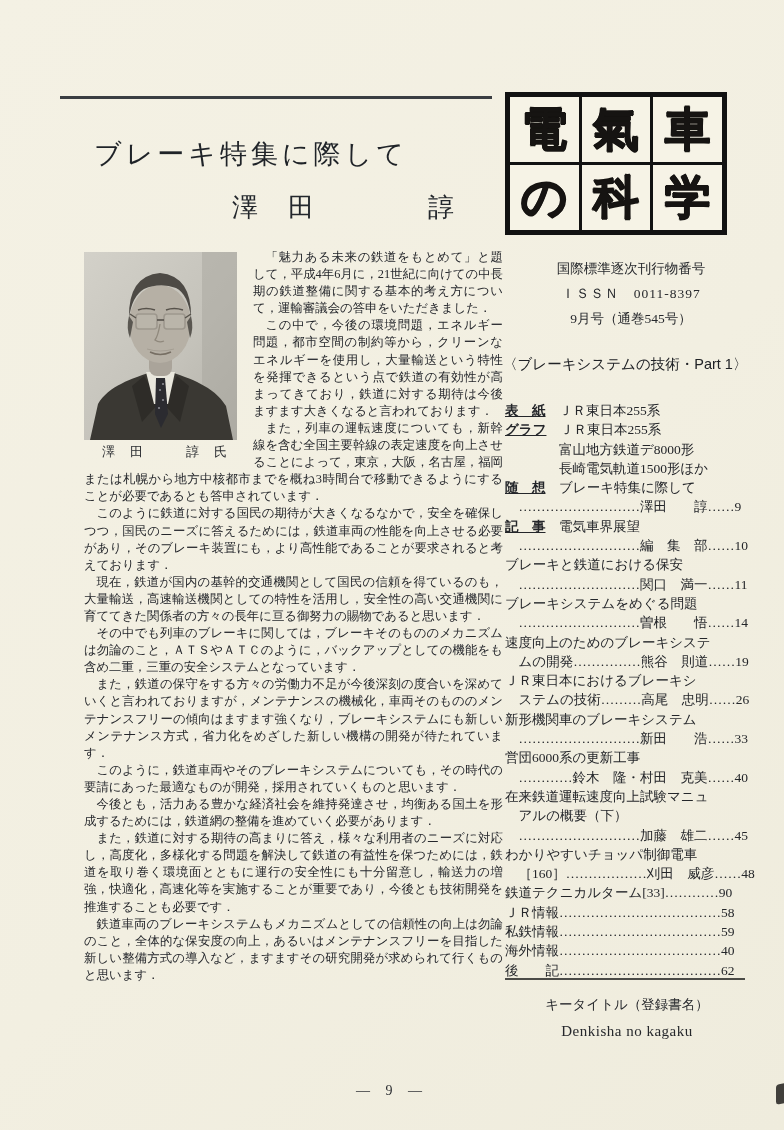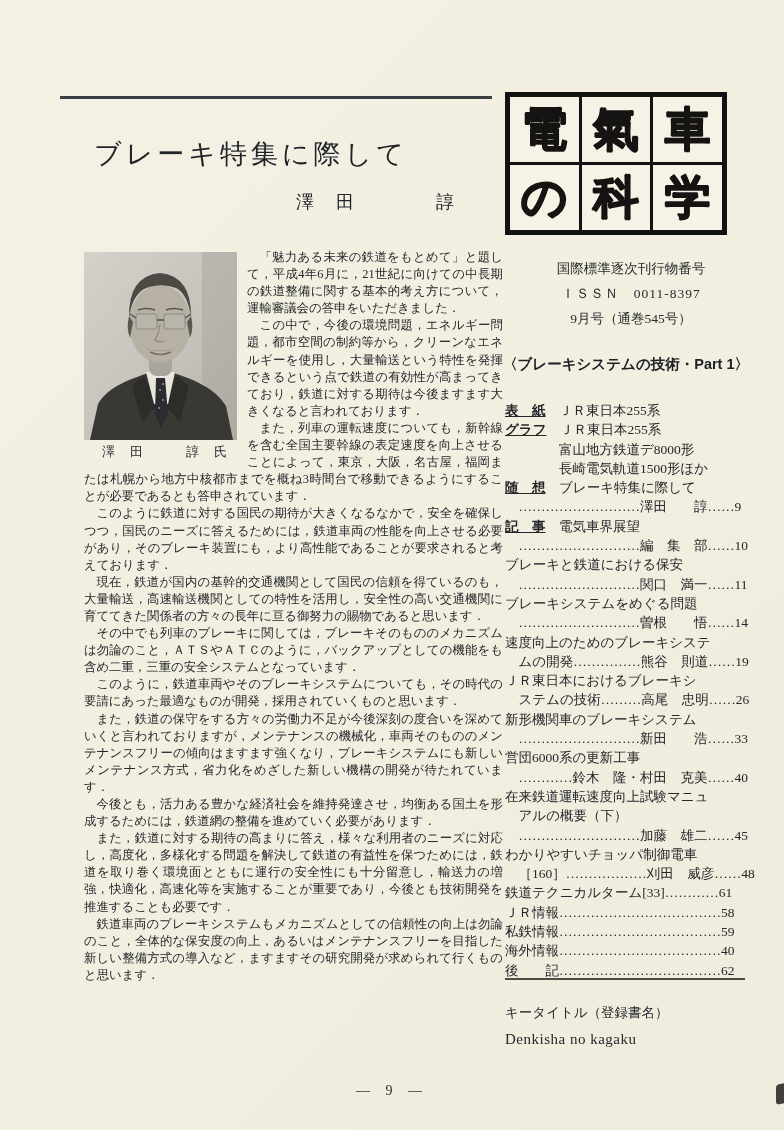--- a/index.html
+++ b/index.html
@@ -6,51 +6,51 @@
   #page{
     position:relative;width:784px;height:1130px;margin:0 auto;
     background:linear-gradient(135deg,#f4f1e4 0%,#f2efe1 55%,#efecdd 100%);
     font-family:"Liberation Serif","DejaVu Serif",serif;
     color:#24262b;overflow:hidden;
   }
   
   .top-rule{position:absolute;left:60px;top:96px;width:432px;height:3px;background:#3a3e42;}
   
   .article-title{position:absolute;left:94px;top:136px;font-size:27px;letter-spacing:4px;color:#1f2328;white-space:nowrap;}
-  .article-author{position:absolute;left:84px;top:190px;width:372px;text-align:right;font-size:18px;letter-spacing:2px;color:#23272c;white-space:nowrap;}
+  .article-author{position:absolute;left:84px;top:190px;width:372px;text-align:right;font-size:26px;letter-spacing:2px;color:#23272c;white-space:nowrap;}
   
   .article-body{position:absolute;left:84px;top:249px;width:419px;font-size:12.4px;line-height:17.1px;text-align:justify;color:#25272c;}
   .article-body p{margin:0;text-indent:1em;}
-  .photo-block{float:left;width:162px;margin:3px 1px 2px 0;}
+  .photo-block{float:left;width:162px;margin:3px 7px 2px 0;}
   .photo-frame{width:153px;height:188px;background:#c7c4bc;overflow:hidden;}
   .photo-frame svg{display:block;}
   .photo-caption{text-align:center;font-size:13px;letter-spacing:1px;margin-top:3px;color:#2a2c30;white-space:nowrap;}
   
   .logo{
     position:absolute;left:505px;top:92px;width:222px;height:143px;box-sizing:border-box;
     border:5px solid #121212;background:#121212;display:grid;
     grid-template-columns:repeat(3,1fr);grid-template-rows:repeat(2,1fr);gap:3px;
   }
   .logo-cell{
     background:#f6f3e6;display:flex;align-items:center;justify-content:center;
     font-size:46px;font-weight:900;color:#161412;
     font-family:"Liberation Serif","DejaVu Serif",serif;
     text-shadow:0.7px 0 0 #161412,-0.7px 0 0 #161412,0 0.7px 0 #161412,0 -0.7px 0 #161412;
   }
   .issn-block{position:absolute;left:505px;top:256px;width:252px;text-align:center;font-size:13.5px;line-height:25px;color:#26282c;}
   .issn-num{letter-spacing:1px;}
   .feature-header{
-    position:absolute;left:503px;top:355px;font-size:14.5px;font-weight:700;
+    position:absolute;left:503px;top:355px;font-size:14.5px;font-weight:400;
     font-family:"Liberation Sans","DejaVu Sans",sans-serif;color:#202226;white-space:nowrap;
   }
   .toc{position:absolute;left:505px;top:401px;width:262px;font-size:13.5px;line-height:19.3px;color:#24262a;}
   .toc-line{white-space:nowrap;}
   .toc-label{font-weight:700;font-family:"Liberation Sans","DejaVu Sans",sans-serif;text-decoration:underline;}
   .toc-rule{position:absolute;left:505px;top:978px;width:240px;height:2px;background:#4b4b47;}
-  .key-title{position:absolute;left:505px;top:992px;width:244px;font-size:13.5px;line-height:26px;color:#26282c;margin-top:8px;}
+  .key-title{position:absolute;left:505px;top:992px;width:244px;text-align:center;font-size:13.5px;line-height:26px;color:#26282c;}
   .key-title .roman{font-size:15px;letter-spacing:0.5px;}
   
   .footer-page{position:absolute;left:0;top:1083px;width:784px;text-align:center;font-size:14px;letter-spacing:6px;color:#2c2e32;}
   
   .scan-mark{position:absolute;right:0;top:1084px;width:8px;height:20px;background:#22211e;border-radius:3px 0 0 3px;transform:skewY(-10deg);opacity:.85;}
 </style>
 </head>
 <body>
 
 <div id="page">
@@ -118,23 +118,23 @@
         <p>また，列車の運転速度についても，新幹線を含む全国主要幹線の表定速度を向上させることによって，東京，大阪，名古屋，福岡または札幌から地方中核都市までを概ね3時間台で移動できるようにすることが必要であるとも答申されています．</p>
 
         <p>このように鉄道に対する国民の期待が大きくなるなかで，安全を確保しつつ，国民のニーズに答えるためには，鉄道車両の性能を向上させる必要があり，そのブレーキ装置にも，より高性能であることが要求されると考えております．</p>
 
         <p>現在，鉄道が国内の基幹的交通機関として国民の信頼を得ているのも，大量輸送，高速輸送機関としての特性を活用し，安全性の高い交通機関に育ててきた関係者の方々の長年に亘る御努力の賜物であると思います．</p>
 
         <p>その中でも列車のブレーキに関しては，ブレーキそのもののメカニズムは勿論のこと，ＡＴＳやＡＴＣのように，バックアップとしての機能をも含め二重，三重の安全システムとなっています．</p>
 
 
 
+        <p>また，鉄道の保守をする方々の労働力不足が今後深刻の度合いを深めていくと言われておりますが，メンテナンスの機械化，車両そのもののメンテナンスフリーの傾向はますます強くなり，ブレーキシステムにも新しいメンテナンス方式，省力化をめざした新しい機構の開発が待たれています．</p>
+
         <p>このように，鉄道車両やそのブレーキシステムについても，その時代の要請にあった最適なものが開発，採用されていくものと思います．</p>
-
-        <p>また，鉄道の保守をする方々の労働力不足が今後深刻の度合いを深めていくと言われておりますが，メンテナンスの機械化，車両そのもののメンテナンスフリーの傾向はますます強くなり，ブレーキシステムにも新しいメンテナンス方式，省力化をめざした新しい機構の開発が待たれています．</p>
 
         <p>今後とも，活力ある豊かな経済社会を維持発達させ，均衡ある国土を形成するためには，鉄道網の整備を進めていく必要があります．</p>
 
         <p>また，鉄道に対する期待の高まりに答え，様々な利用者のニーズに対応し，高度化，多様化する問題を解決して鉄道の有益性を保つためには，鉄道を取り巻く環境面とともに運行の安全性にも十分留意し，輸送力の増強，快適化，高速化等を実施することが重要であり，今後とも技術開発を推進することも必要です．</p>
 
         <p>鉄道車両のブレーキシステムもメカニズムとしての信頼性の向上は勿論のこと，全体的な保安度の向上，あるいはメンテナンスフリーを目指した新しい整備方式の導入など，ますますその研究開発が求められて行くものと思います．</p>
 
       </div>
 
   </div>
@@ -207,21 +207,21 @@
       <div class="toc-line"><span class="toc-label"></span><span>在来鉄道運転速度向上試験マニュ</span></div>
 
       <div class="toc-line"><span class="toc-label"></span><span>　アルの概要（下）</span></div>
 
       <div class="toc-line"><span class="toc-label"></span><span>　………………………加藤　雄二……45</span></div>
 
       <div class="toc-line"><span class="toc-label"></span><span>わかりやすいチョッパ制御電車</span></div>
 
       <div class="toc-line"><span class="toc-label"></span><span>　［160］………………刈田　威彦……48</span></div>
 
-      <div class="toc-line"><span class="toc-label"></span><span>鉄道テクニカルターム[33]…………61</span></div>
+      <div class="toc-line"><span class="toc-label"></span><span>鉄道テクニカルターム[33]…………90</span></div>
 
       <div class="toc-line"><span class="toc-label"></span><span>ＪＲ情報………………………………58</span></div>
 
       <div class="toc-line"><span class="toc-label"></span><span>私鉄情報………………………………59</span></div>
 
       <div class="toc-line"><span class="toc-label"></span><span>海外情報………………………………40</span></div>
 
       <div class="toc-line"><span class="toc-label"></span><span>後　　記………………………………62</span></div>
     </div>
 

